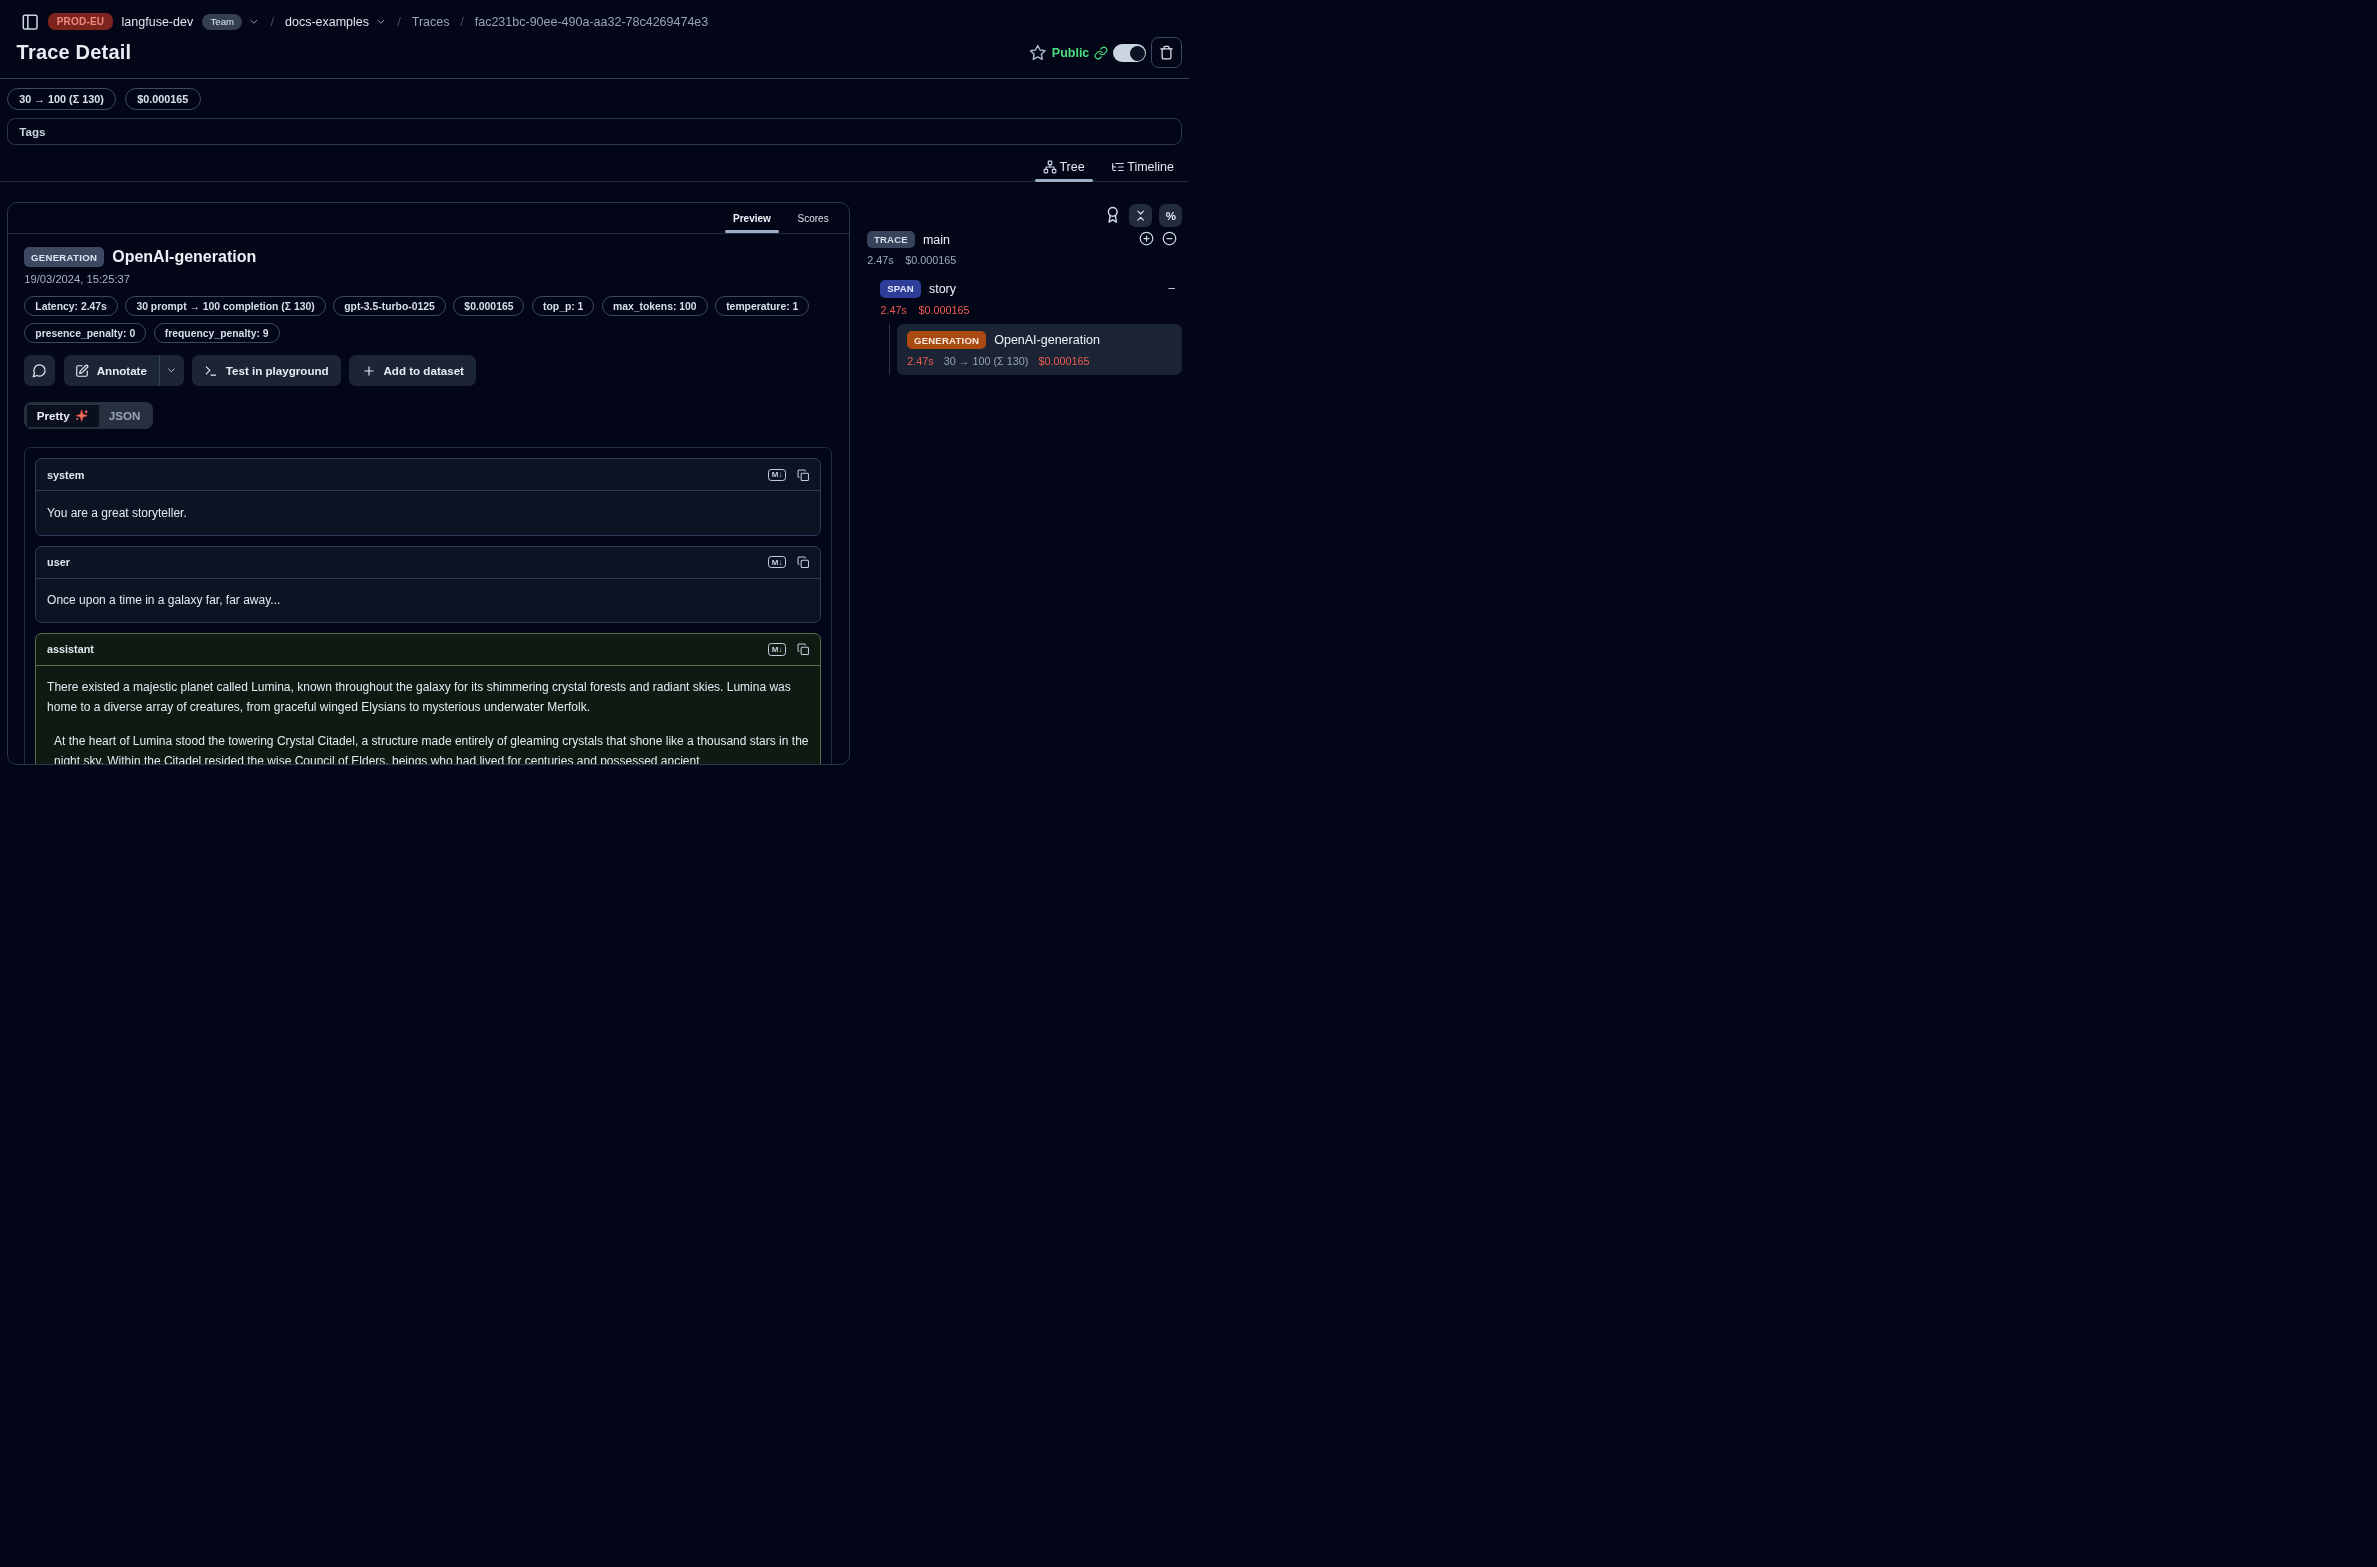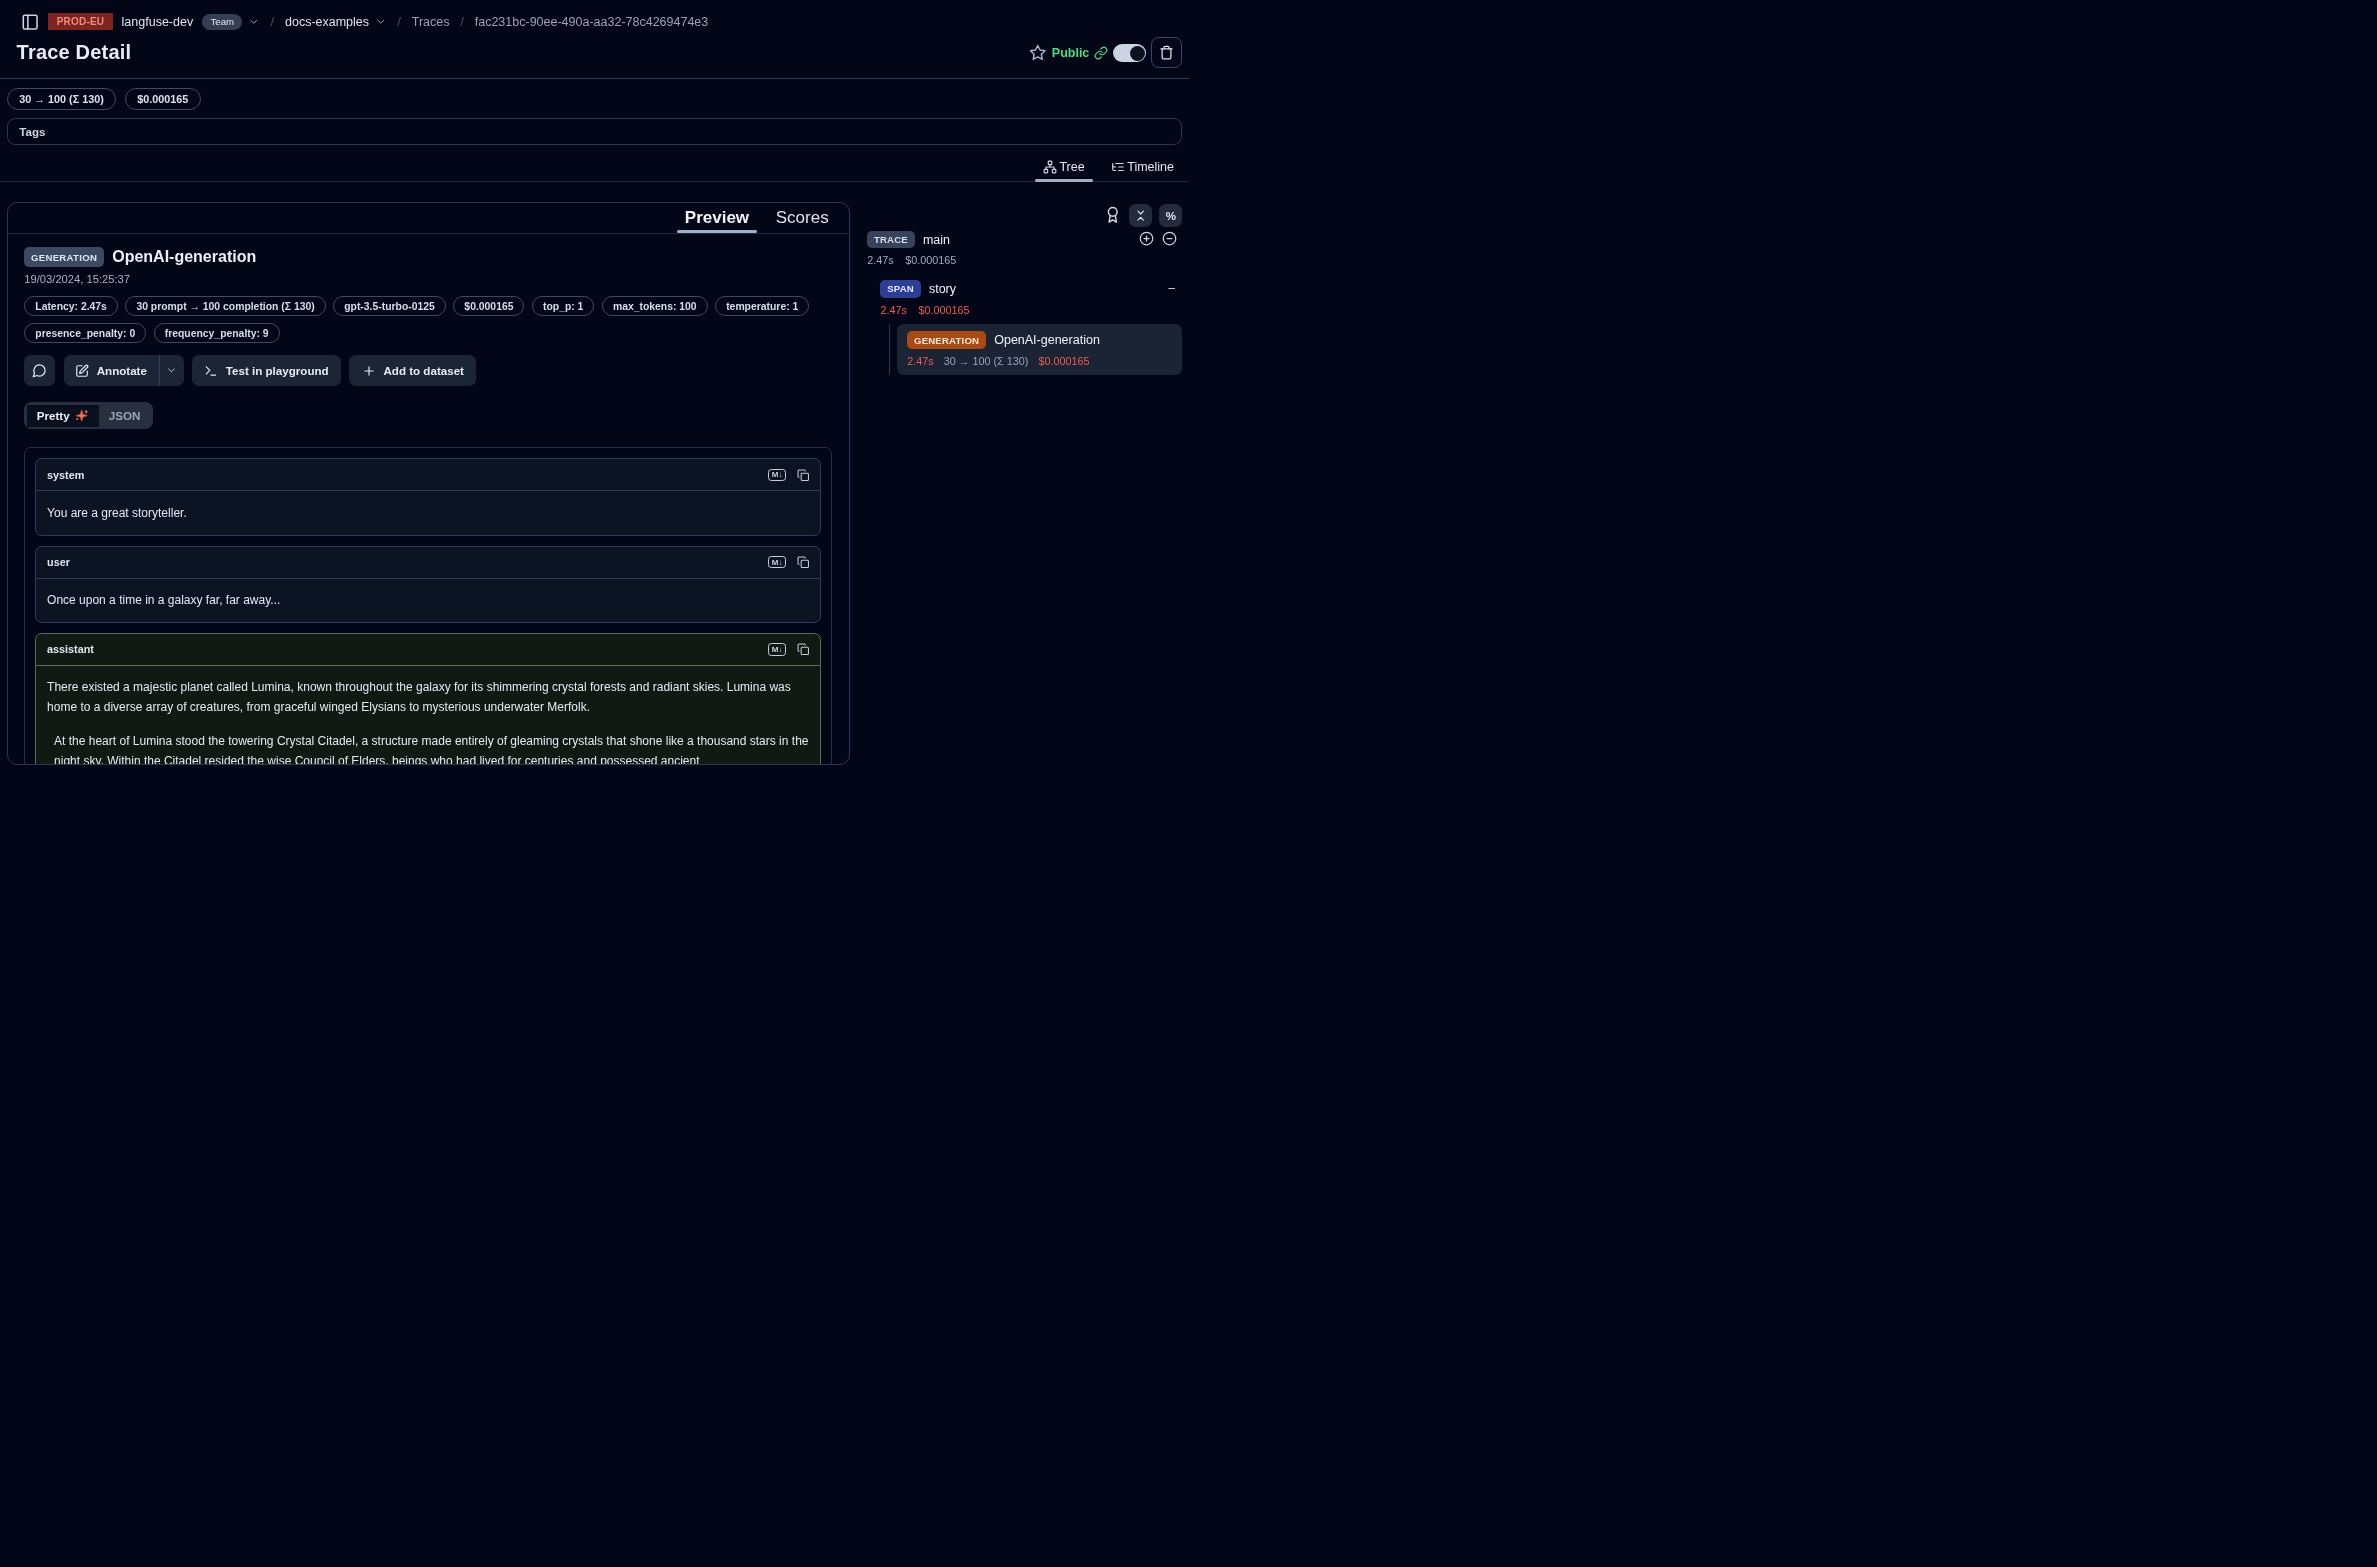--- a/index.html
+++ b/index.html
@@ -9,21 +9,21 @@
     color: #e7edf5;
     width: 1189px;
   }
   .page { width: 1189px; height: 784px; overflow: hidden; position: relative; }
 
   svg.ic { display: block; fill: none; stroke: currentColor; stroke-width: 2; stroke-linecap: round; stroke-linejoin: round; }
 
   
   .breadcrumb-row { display: flex; align-items: center; gap: 9.1px; padding: 12.5px 23px 0 21px; }
   .panel-toggle { background: none; border: none; color: #cbd5e1; cursor: pointer; padding: 0; }
-  .env-badge { background: #7d241f; color: #f08a7c; font-size: 10px; font-weight: 700; padding: 3.3px 8.3px; border-radius: 0; letter-spacing: 0.2px; text-align: right; }
+  .env-badge { background: #7d241f; color: #f08a7c; font-size: 10px; font-weight: 700; padding: 3.3px 8.3px; border-radius: 7px; letter-spacing: 0.2px; text-align: right; }
   .crumb { color: #dde4ee; font-size: 12.5px; font-weight: 500; }
   .crumb.dim { color: #98a4b6; font-weight: 400; }
   .team-pill { background: #343f52; color: #e2e8f0; font-size: 9.6px; font-weight: 500; border-radius: 830px; padding: 2.5px 8.3px; }
   .bc-chevron { color: #9aa6ba; margin-left: -3.3px; }
   .bc-sep { color: #44506a; font-size: 13.3px; padding: 0 1.7px; }
 
   
   .title-row { display: flex; align-items: center; justify-content: space-between; padding: 6.7px 6.7px 0 16.6px; }
   .page-title { font-size: 20px; font-weight: 700; color: #e8edf4; letter-spacing: 0.2px; }
   .title-actions { display: flex; align-items: center; gap: 5px; padding-right: 0; }
@@ -44,21 +44,21 @@
   
   .view-tabs-row { display: flex; justify-content: flex-end; gap: 10px; padding: 11.6px 6.7px 0 6.7px; border-bottom: 0.8px solid #1f2a40; }
   .view-tab { display: flex; align-items: center; gap: 2px; font-size: 12.5px; color: #e2e8f0; padding: 3.3px 8.3px 7.5px 8.3px; position: relative; cursor: pointer; background: none; border: none; }
   .view-tab .ic { color: #cfd8e5; }
   .view-tab.active::after { content: ""; position: absolute; left: 0; right: 0; bottom: -0.8px; height: 2.9px; background: #9fb0c6; border-radius: 1.7px; }
 
   
   .content { display: flex; padding: 0 6.7px; margin-top: 20px; align-items: flex-start; }
   .main-panel { width: 843px; flex: none; height: 563px; border: 0.8px solid #283752; border-radius: 10px; overflow: hidden; }
   .panel-tabs { display: flex; justify-content: flex-end; gap: 6.7px; border-bottom: 0.8px solid #1f2a40; padding: 0 10px; height: 31px; align-items: stretch; }
-  .panel-tab { font-size: 17px; font-weight: 600; color: #f1f5f9; display: flex; align-items: center; padding: 0 10px; position: relative; background: none; border: none; cursor: pointer; }
+  .panel-tab { font-size: 10px; font-weight: 600; color: #f1f5f9; display: flex; align-items: center; padding: 0 10px; position: relative; background: none; border: none; cursor: pointer; }
   .panel-tab.inactive { color: #dbe2ec; font-weight: 500; }
   .panel-tab.active::after { content: ""; position: absolute; left: 1.7px; right: 1.7px; bottom: 0; height: 2.9px; background: #9fb0c6; border-radius: 1.7px; }
 
   .panel-body { padding: 13.3px 16.6px 0 16.6px; }
   .obs-header { display: flex; align-items: center; gap: 8.3px; }
   .type-badge { background: #3d4961; color: #dce4f0; font-size: 9.6px; font-weight: 700; letter-spacing: 0.3px; border-radius: 5px; padding: 4.2px 6.7px; }
   .obs-title { font-size: 16px; font-weight: 700; color: #ecf1f7; }
   .obs-time { margin-top: 6.7px; font-size: 11.2px; color: #a8b3c4; }
 
   .param-row { display: flex; gap: 7.5px; margin-top: 10.8px; flex-wrap: nowrap; }

